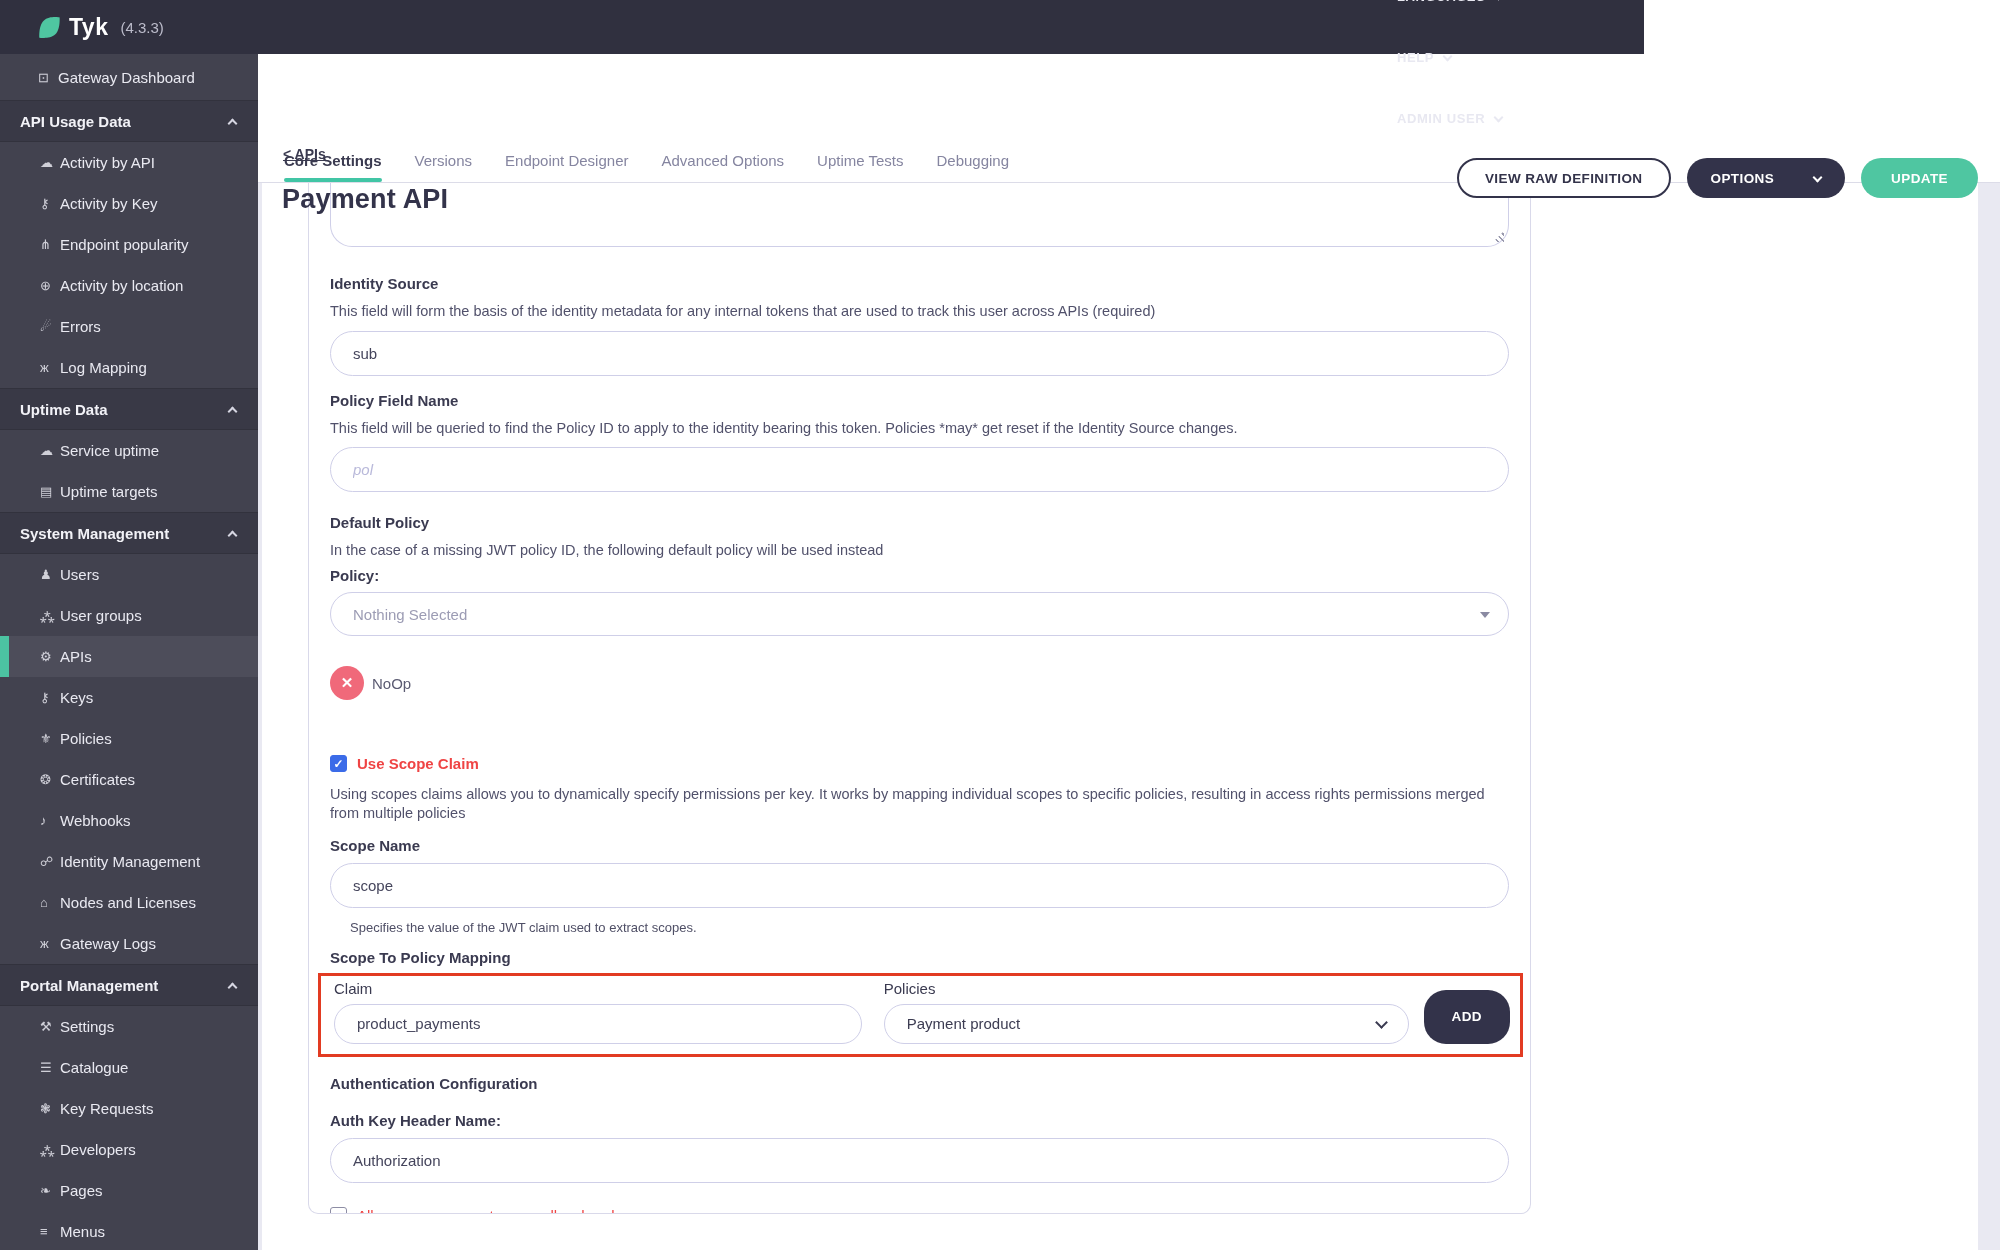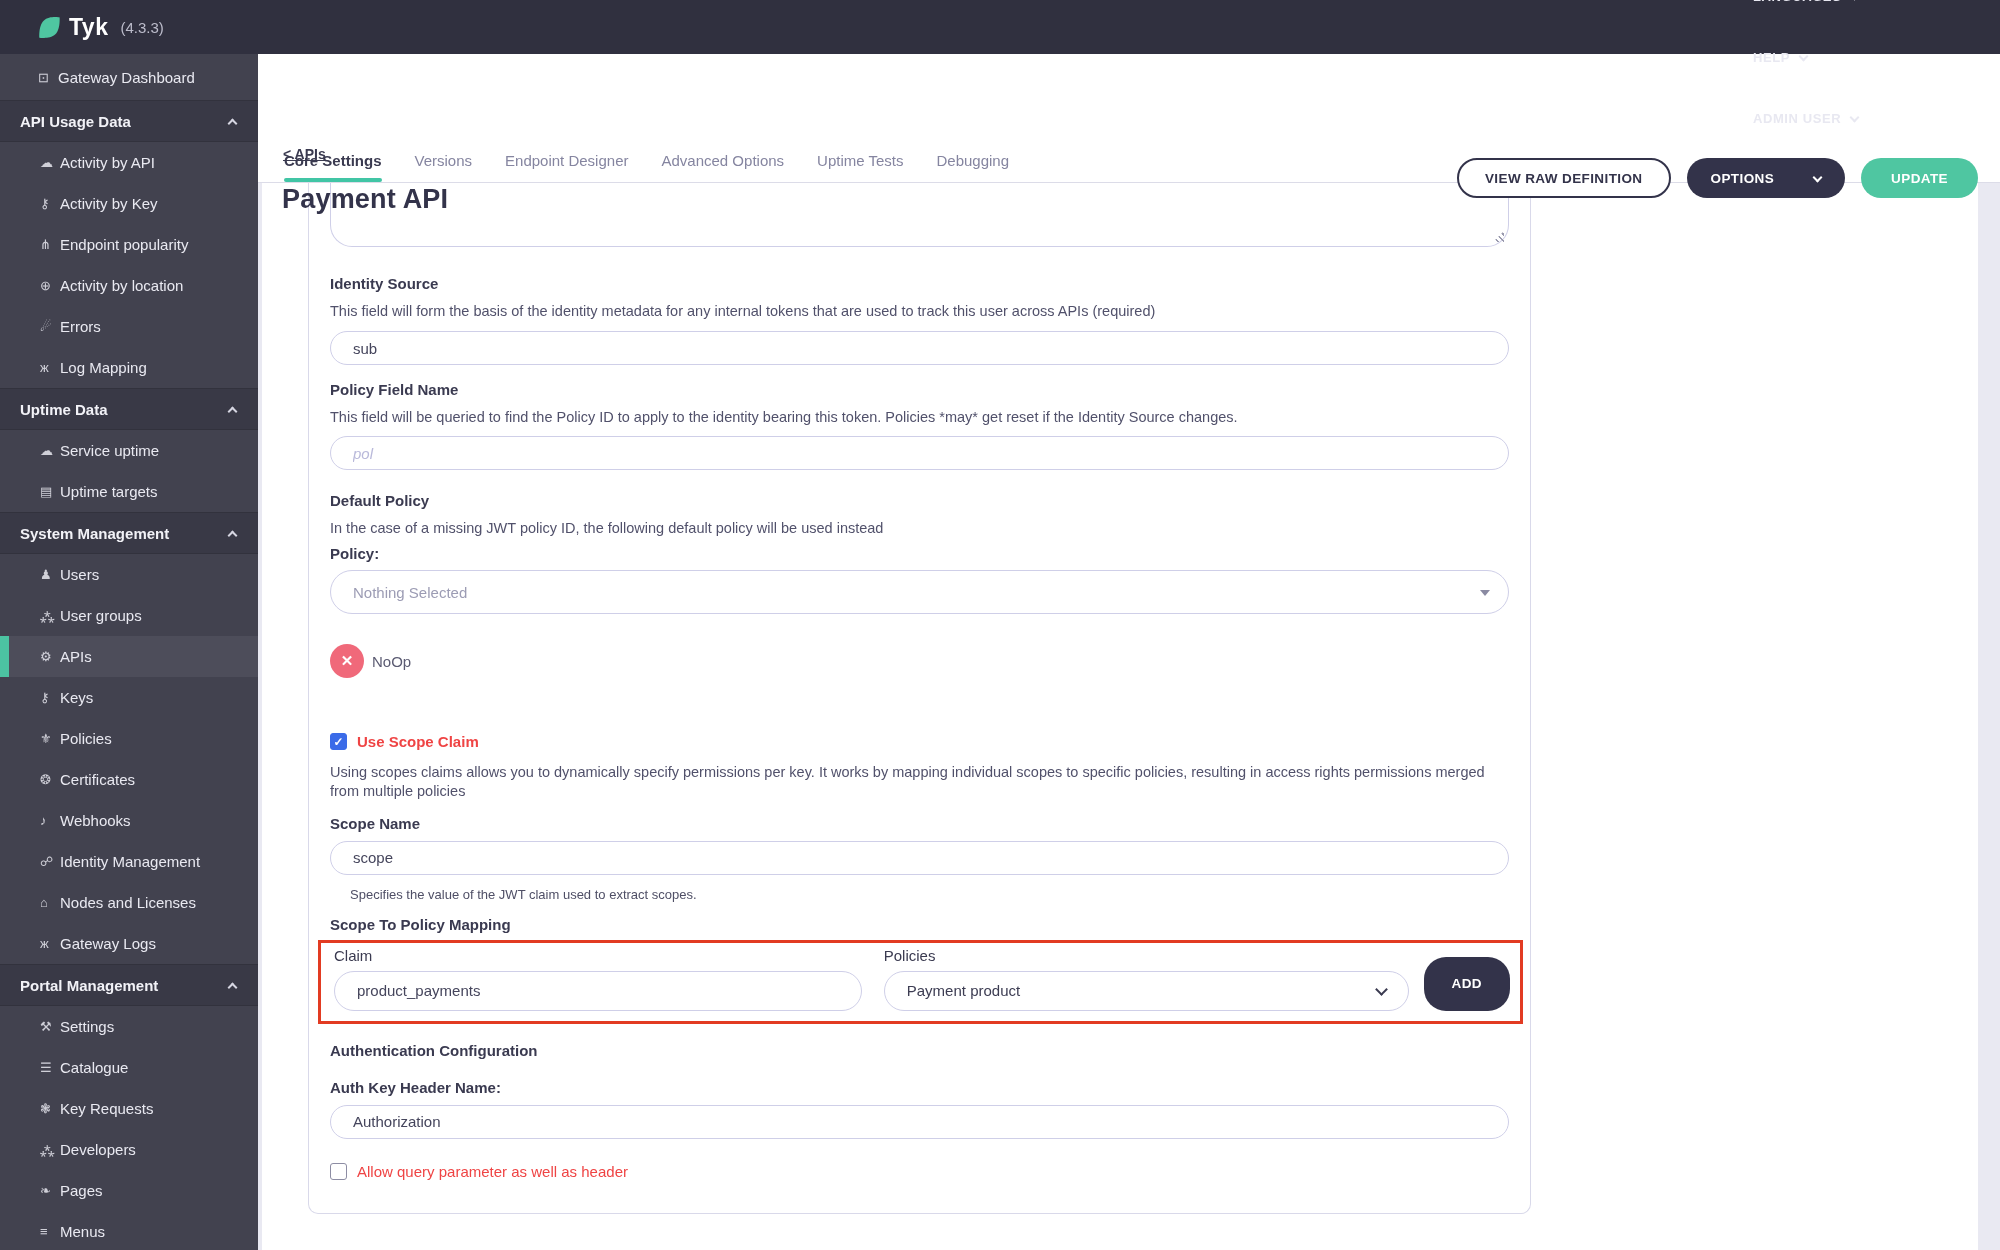--- a/index.html
+++ b/index.html
@@ -7,21 +7,21 @@
     font-family:"Liberation Sans", sans-serif; }
 
   
   .chev { display:inline-block; width:7px; height:7px;
     border-right:2px solid currentColor; border-bottom:2px solid currentColor;
     transform:rotate(45deg); margin-left:10px; position:relative; top:-2px; }
   .chev.up { transform:rotate(-135deg); top:2px; }
   .chev.big { width:9px; height:9px; border-width:2px; }
 
   
-  .topbar { position:absolute; left:0; top:0; width:2000px; height:54px;
+  .topbar { position:absolute; left:0; top:0; width:1644px; height:54px;
     background:#30303f; display:flex; align-items:center; padding:0 40px 0 36px; z-index:10; }
   .brand { display:flex; align-items:center; cursor:pointer; }
   .brand svg { width:27px; height:27px; }
   .brand-name { color:#fff; font-size:23px; font-weight:bold; margin-left:6px; letter-spacing:.5px; }
   .brand-ver { color:#bcbccb; font-size:15px; margin-left:12px; }
   .topmenus { margin-left:auto; display:flex; gap:46px;flex-direction:column; }
   .topmenu { color:#e8e8f1; font-size:13px; font-weight:bold; letter-spacing:.6px; cursor:pointer; white-space:nowrap; }
 
   
   .sidebar { position:absolute; left:0; top:54px; width:258px; bottom:0;
@@ -65,21 +65,21 @@
   .ta { height:64px; border:1px solid #cfcfe8; border-top:none; border-radius:0 0 22px 22px; position:relative; cursor:text; }
   .grip { position:absolute; right:4px; bottom:4px; width:11px; height:11px;
     background:repeating-linear-gradient(45deg, transparent 0 3px, #9a9aae 3px 4.5px);
     clip-path:polygon(100% 0, 100% 100%, 0 100%); }
 
   .flabel { font-size:15px; font-weight:bold; color:#3a3a50; }
   .flabel.plain { font-weight:bold; }
   .fdesc { font-size:14.5px; color:#51516b; margin-top:9px; max-width:1185px; line-height:1.38; }
   .fhelper { font-size:13px; color:#4f4f66; margin-top:12px; margin-left:20px; }
 
-  input.text { width:100%; height:34px; border:1px solid #cfcfe8; border-radius:23px;
+  input.text { width:100%; height:45px; border:1px solid #cfcfe8; border-radius:23px;
     padding:0 22px; font-family:inherit; font-size:15px; color:#45455c; outline:none; background:#fff; }
   input.text::placeholder { color:#b9b9da; font-style:italic; }
   .select { width:100%; height:44px; border:1px solid #cfcfe8; border-radius:22px;
     padding:0 20px 0 22px; display:flex; align-items:center; cursor:pointer; background:#fff; position:relative; }
   .select .sel-placeholder { color:#9c9cb4; font-size:15px; }
   .select .sel-value { color:#3c3c52; font-size:15px; }
   .select .tri { position:absolute; right:18px; top:50%; margin-top:-2px; width:0; height:0;
     border-left:5px solid transparent; border-right:5px solid transparent; border-top:6px solid #8a8aa2; }
   .select .chev { position:absolute; right:22px; top:50%; margin:-6px 0 0 0; color:#3a3a50; }
 

